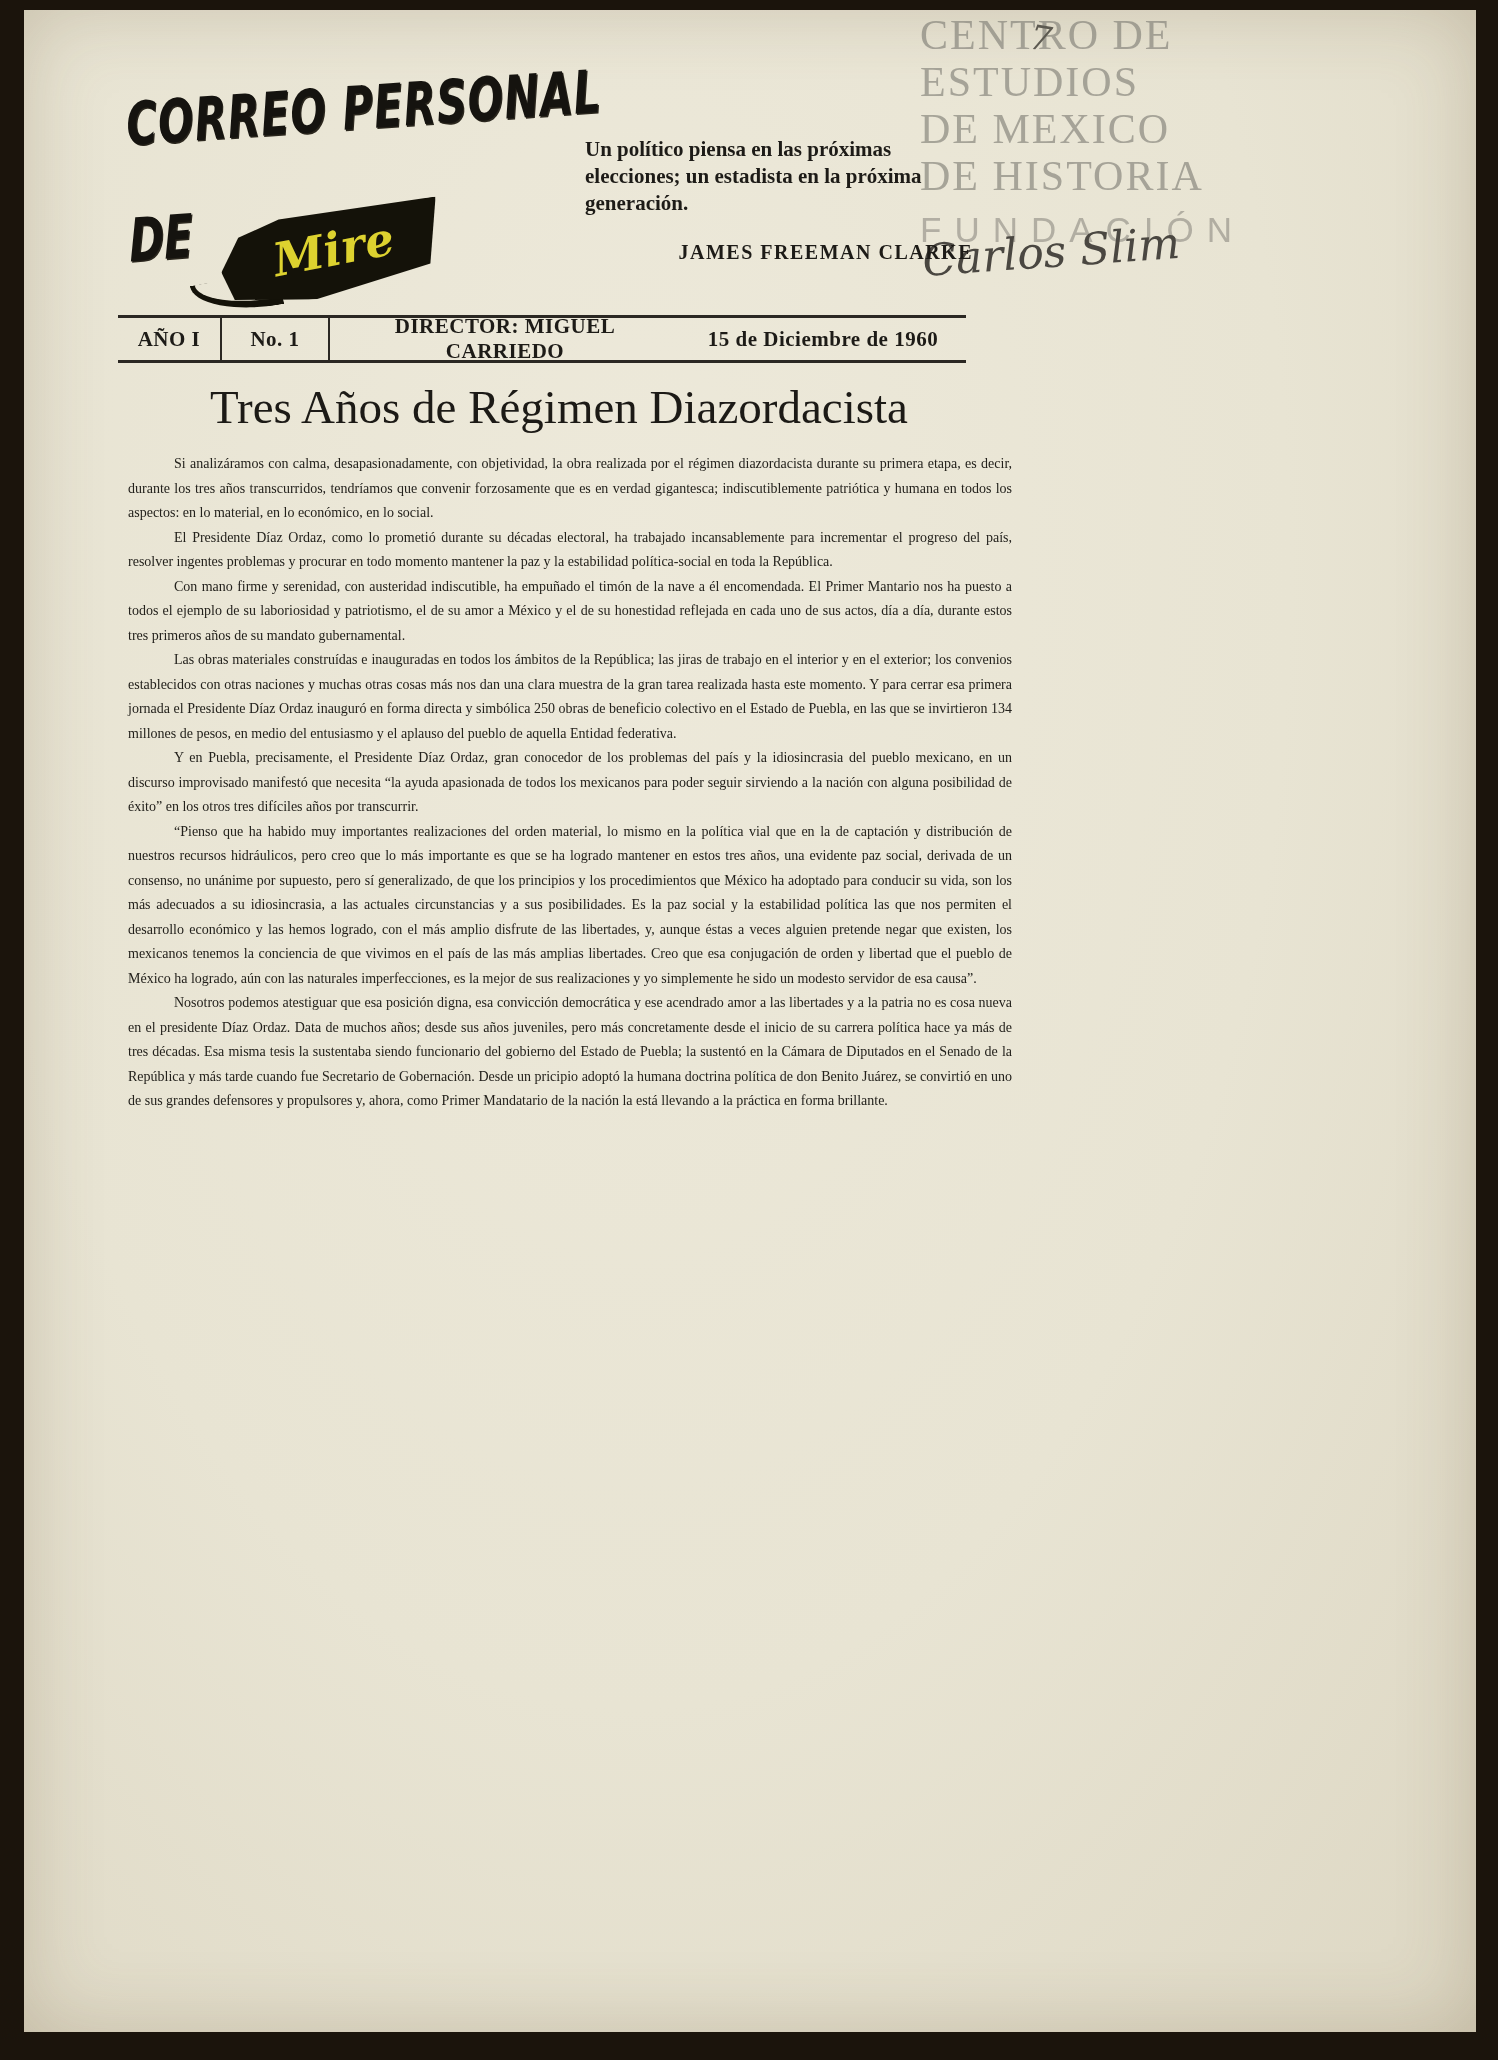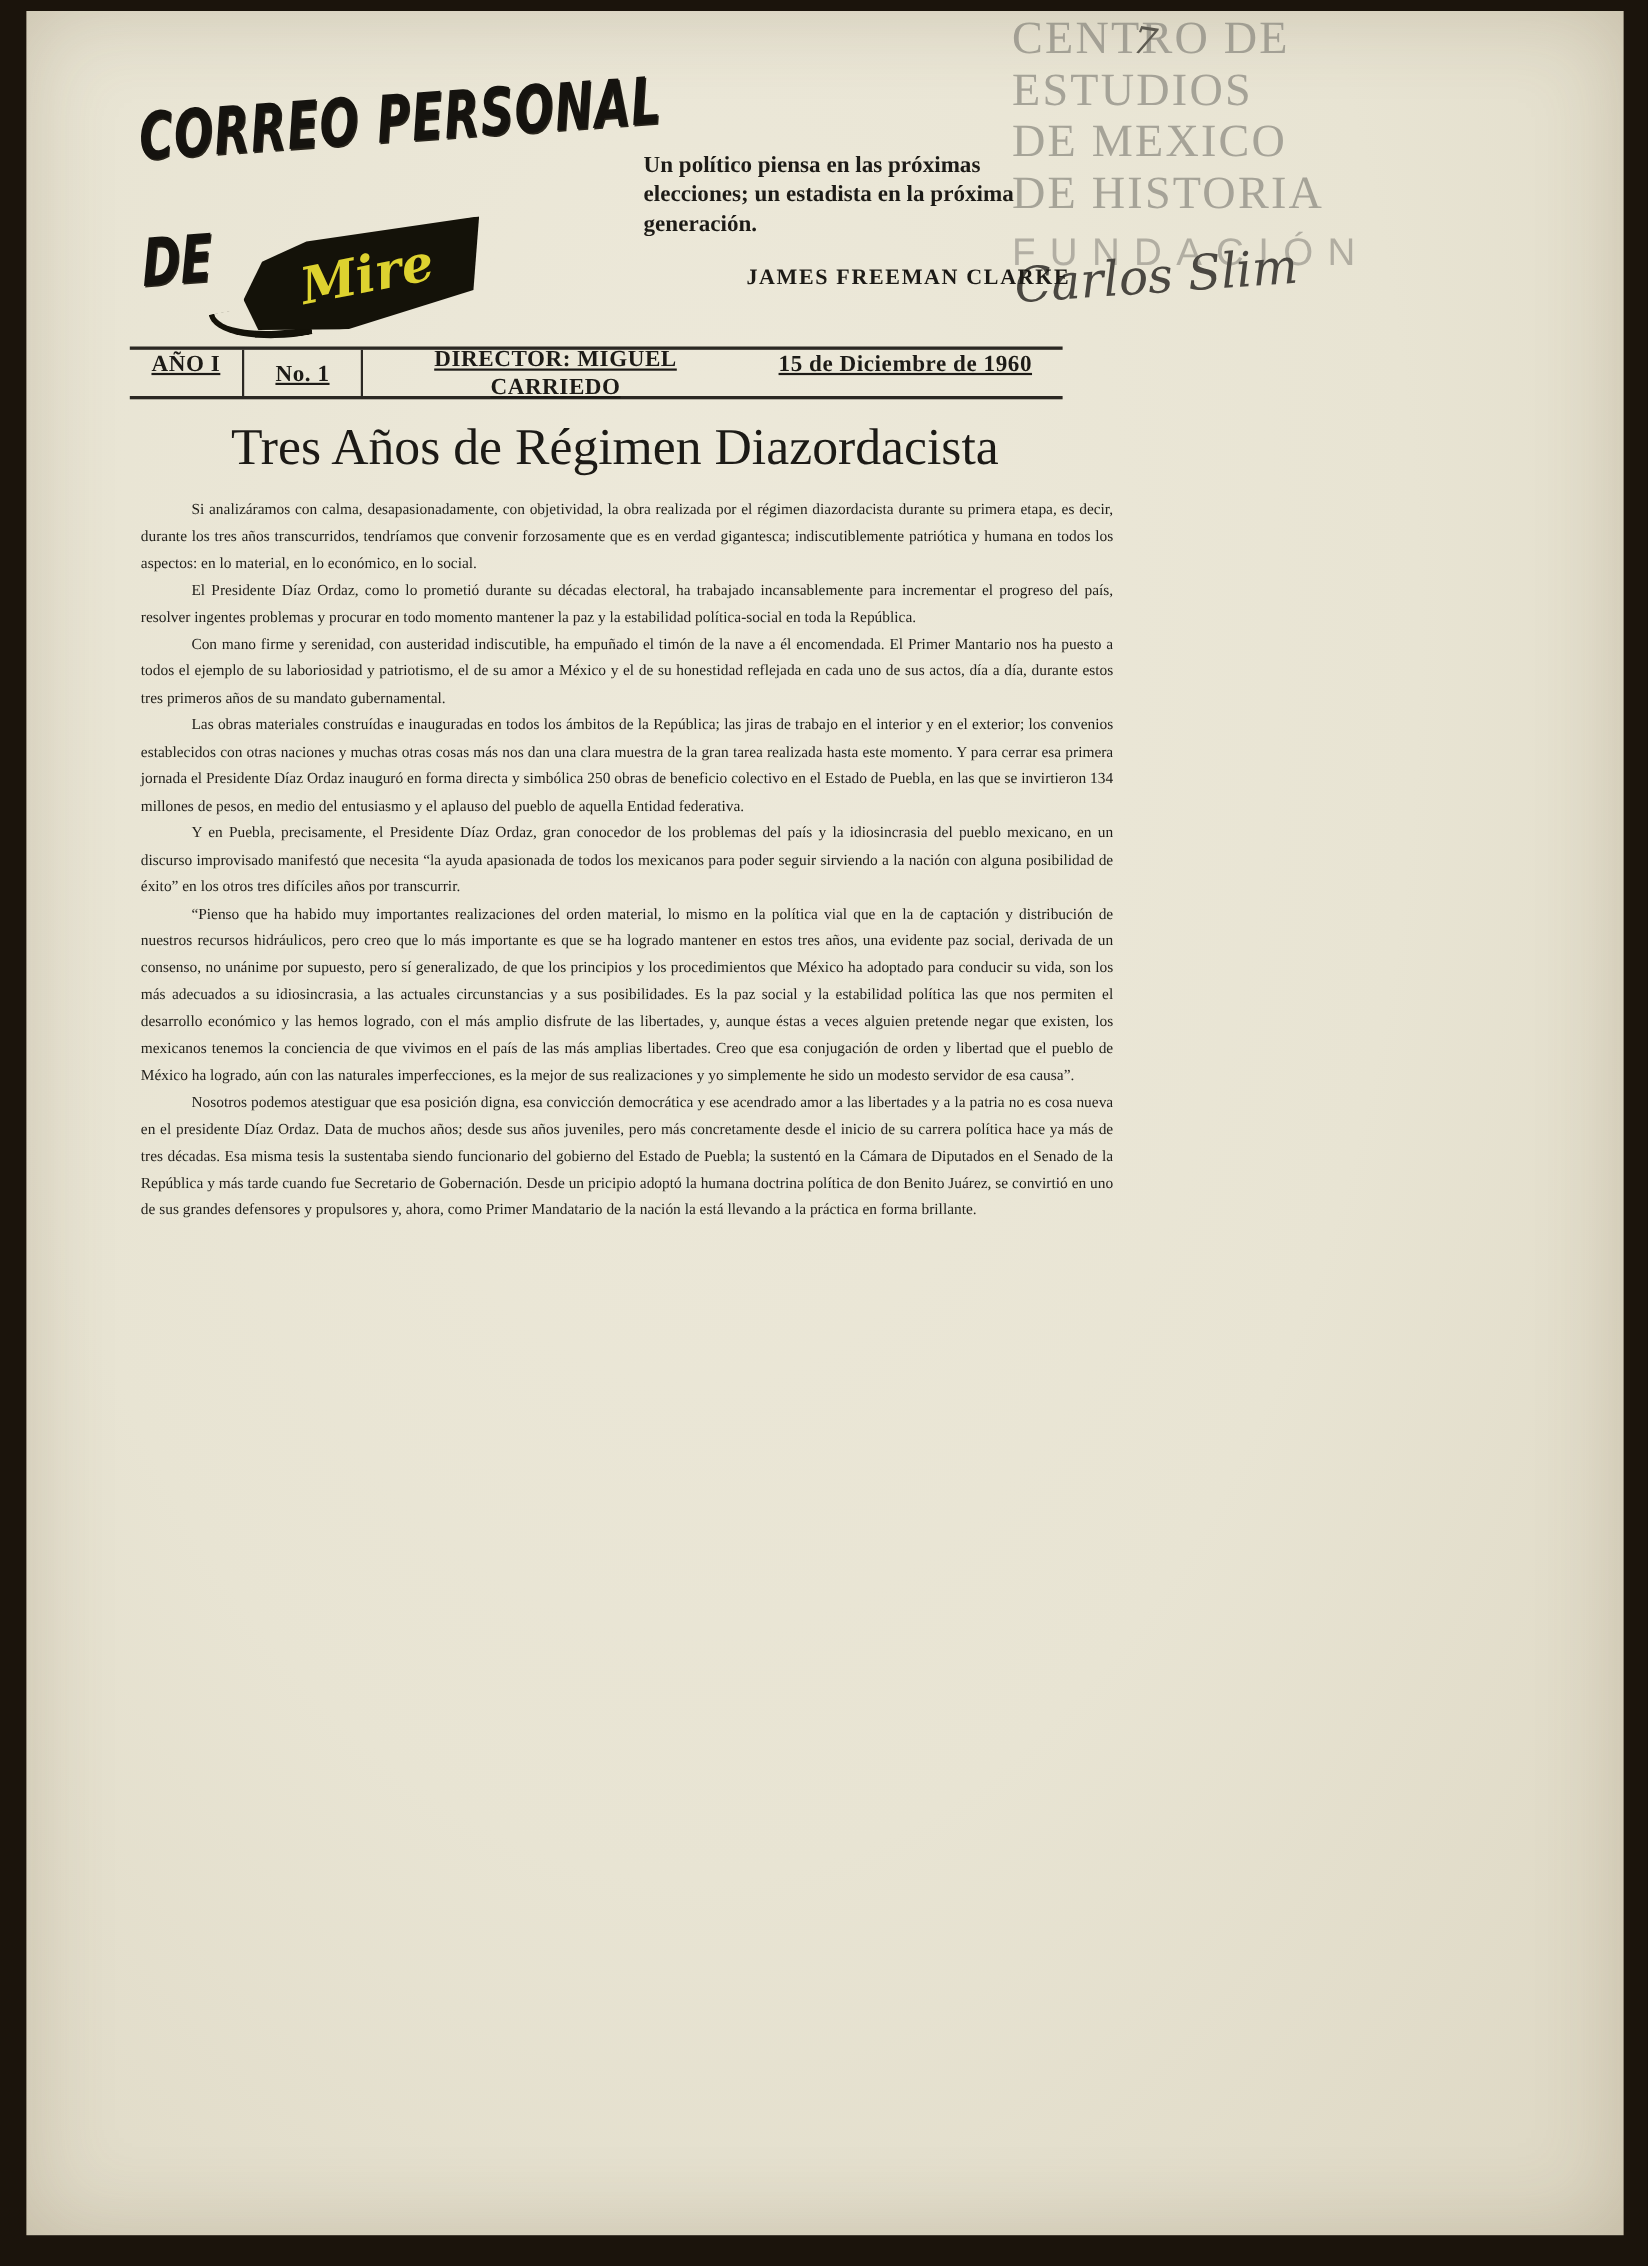--- a/index.html
+++ b/index.html
@@ -133,26 +133,26 @@
   }
 
   
   .infobar {
     position: absolute;
     left: 94px; top: 305px;
     width: 848px; height: 48px;
     border-top: 3px solid #2b2823;
     border-bottom: 3px solid #2b2823;
     display: flex;
+    align-items: center;
     font-family: "Liberation Serif", serif;
     font-weight: bold;
     font-size: 21px;
     color: #1d1b17;
     letter-spacing: 0.5px;
-    text-decoration: underline;
   }
   .infobar .cell { text-align: center; padding: 0 8px; }
   .cell-year { width: 102px; }
   .cell-number { width: 108px; border-left: 2px solid #2b2823; align-self: stretch; display:flex; align-items:center; justify-content:center; }
   .cell-director { width: 352px; border-left: 2px solid #2b2823; align-self: stretch; display:flex; align-items:center; justify-content:center; }
   .cell-date { flex: 1; }
 
   
   .title {
     position: absolute;

